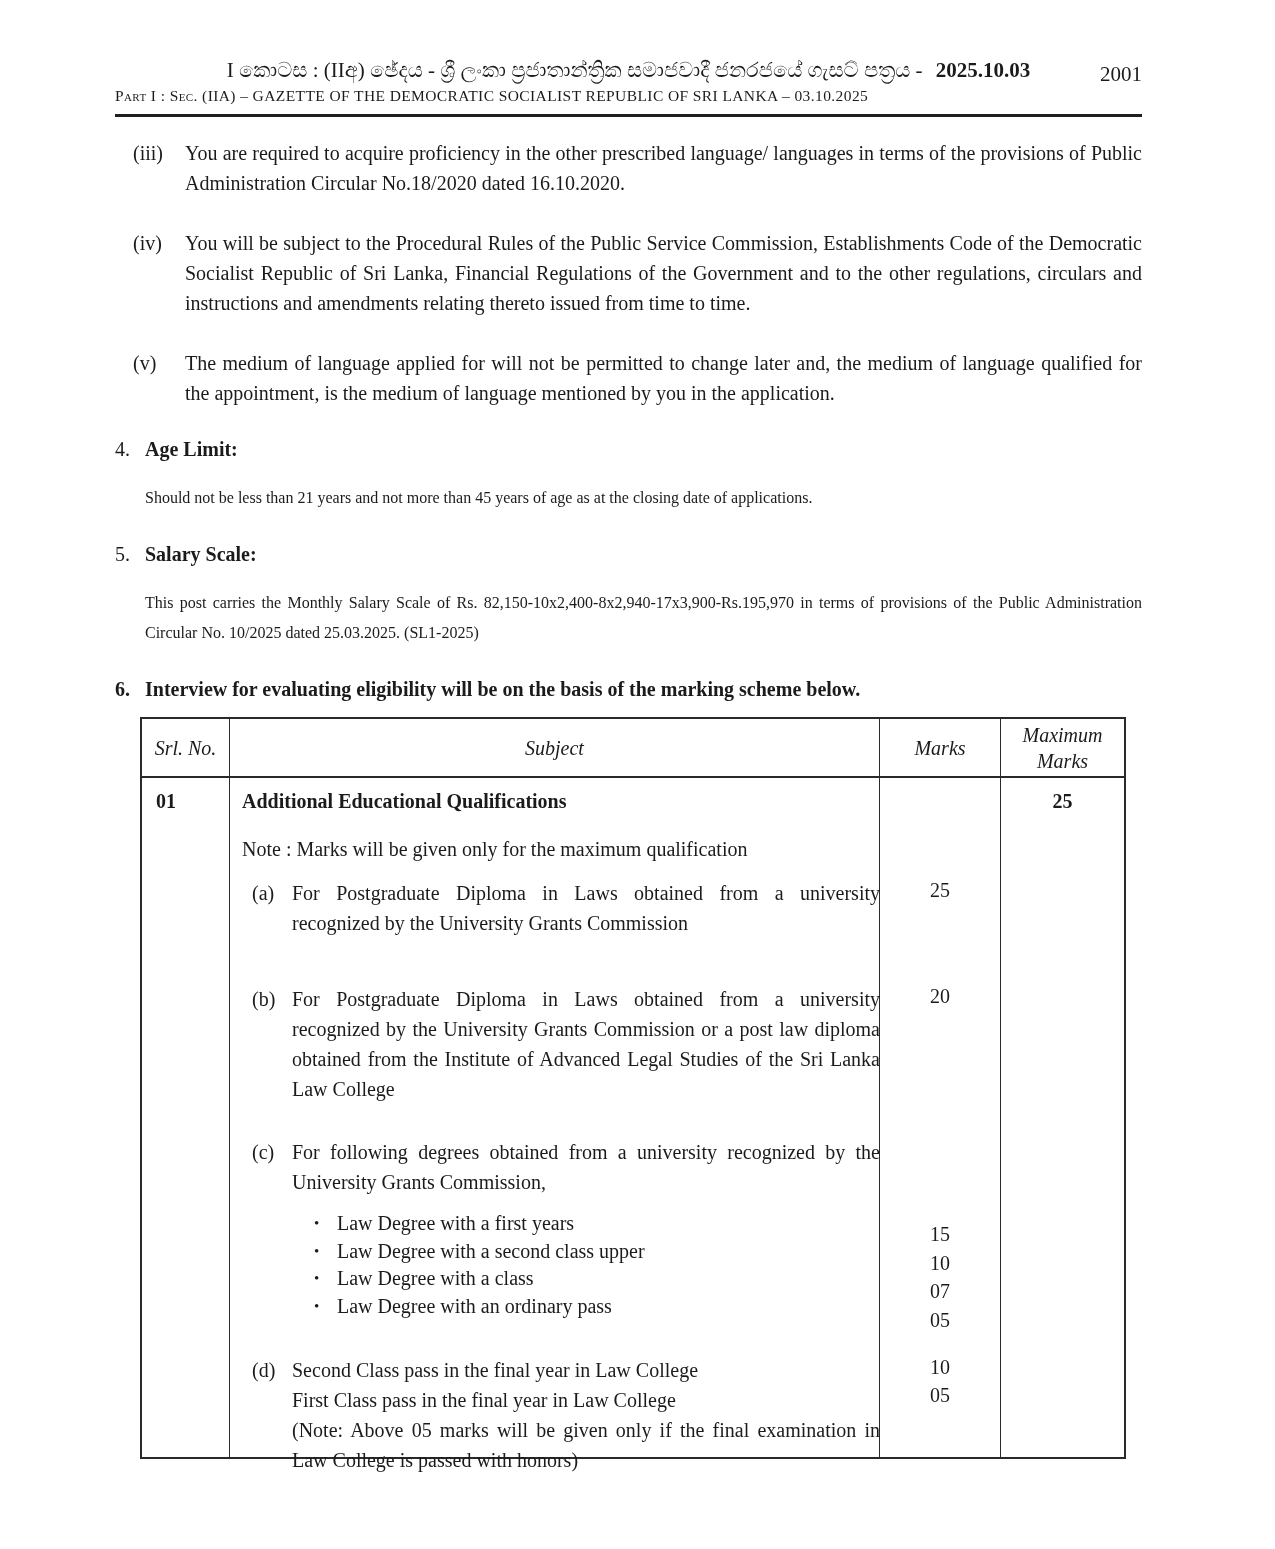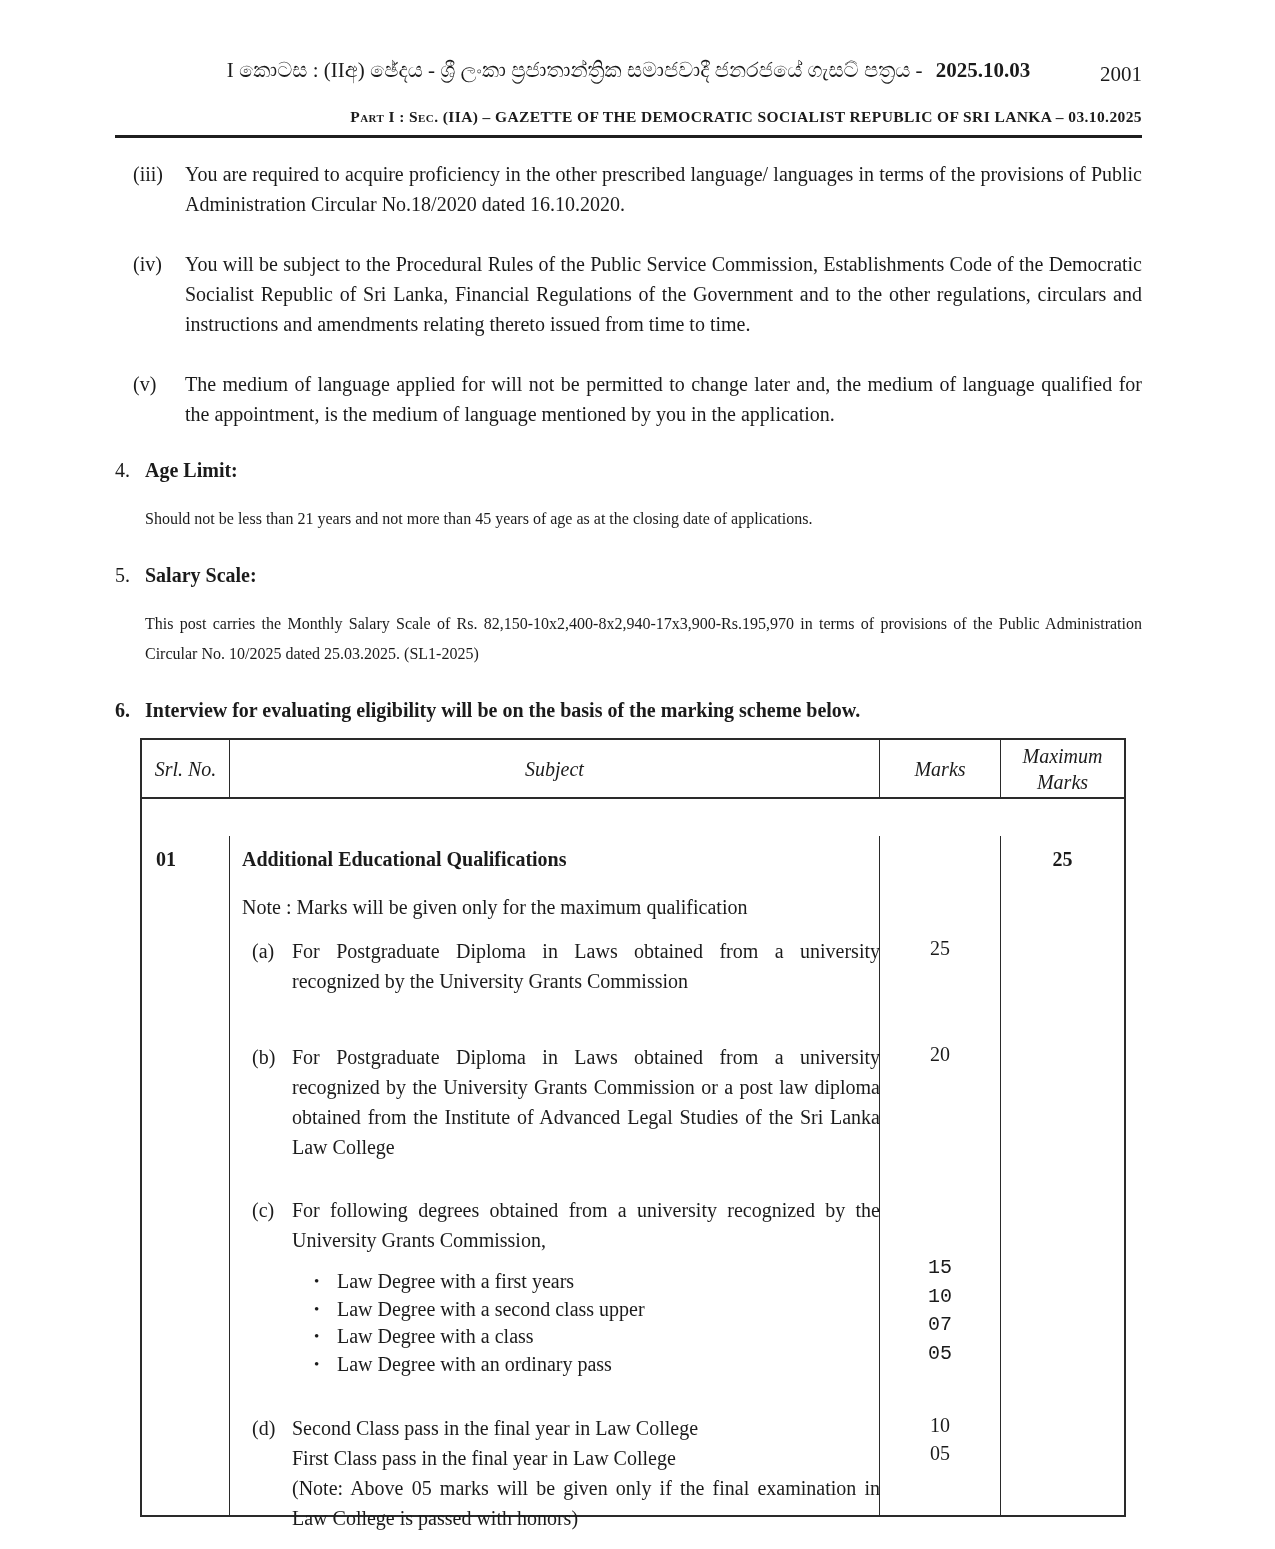--- a/index.html
+++ b/index.html
@@ -28,26 +28,25 @@
     white-space: nowrap;
   }
   .hdr-sinhala .hdr-date { font-weight: bold; margin-left: 8px; }
   .page-number {
     position: absolute;
     top: 6px;
     right: 0;
     font-size: 21px;
   }
   .hdr-english {
-    text-align: right;
+    text-align: left;
     font-size: 15.5px;
     letter-spacing: 0.4px;
-    margin-top: 24px;
+    margin-top: 3px;
     white-space: nowrap;
-    font-weight: bold;
   }
   .hdr-english .sc { font-variant: small-caps; }
   .hdr-rule {
     height: 3px;
     background: #1f1f1f;
     margin-top: 9px;
   }
   
   .clauses { margin: 21px 0 0 18px; }
   .clause { display: flex; margin-bottom: 18px; }
@@ -83,21 +82,21 @@
     line-height: 30px;
     text-align: justify;
   }
   
   .gz-table {
     margin: 13px 0 0 25px;
     width: 986px;
     border: 2px solid #2a2a2a;
   }
   .gz-hrow { display: flex; height: 59px; border-bottom: 2px solid #2a2a2a; }
-  .gz-brow { display: flex; height: 679px; margin-top: 37px; }
+  .gz-brow { display: flex; height: 679px; }
   .c-srl  { width: 88px;  border-right: 1.5px solid #2a2a2a; position: relative; }
   .c-sub  { width: 650px; border-right: 1.5px solid #2a2a2a; position: relative; }
   .c-mk   { width: 121px; border-right: 1.5px solid #2a2a2a; position: relative; }
   .c-max  { flex: 1; position: relative; }
   .hcell {
     display: flex; align-items: center; justify-content: center;
     width: 100%; height: 100%;
     font-style: italic; font-size: 20px; line-height: 26px;
     text-align: center;
   }
@@ -111,21 +110,21 @@
   .item-a { top: 100px; }
   .item-b { top: 206px; }
   .item-c { top: 359px; }
   .t-bullets { top: 432px; left: 84px; }
   .bullet-row { display: flex; line-height: 27.5px; }
   .bullet-glyph { flex: 0 0 23px; font-size: 15px; }
   .item-d { top: 577px; }
   .mark-val { width: 100%; text-align: center; }
   .m-a { top: 97px; }
   .m-b { top: 203px; }
-  .m-c { top: 418px; line-height: 28.6px; font-family: Liberation Mono, monospace; }
+  .m-c { top: 442px; line-height: 28.6px; }
   .m-d { top: 575px; line-height: 28px; }
   .max-total { top: 8px; width: 100%; text-align: center; font-weight: bold; }
 </style>
 </head>
 <body>
 
 <div class="page">
   <div class="content">
 
     <div class="page-number">2001</div>

